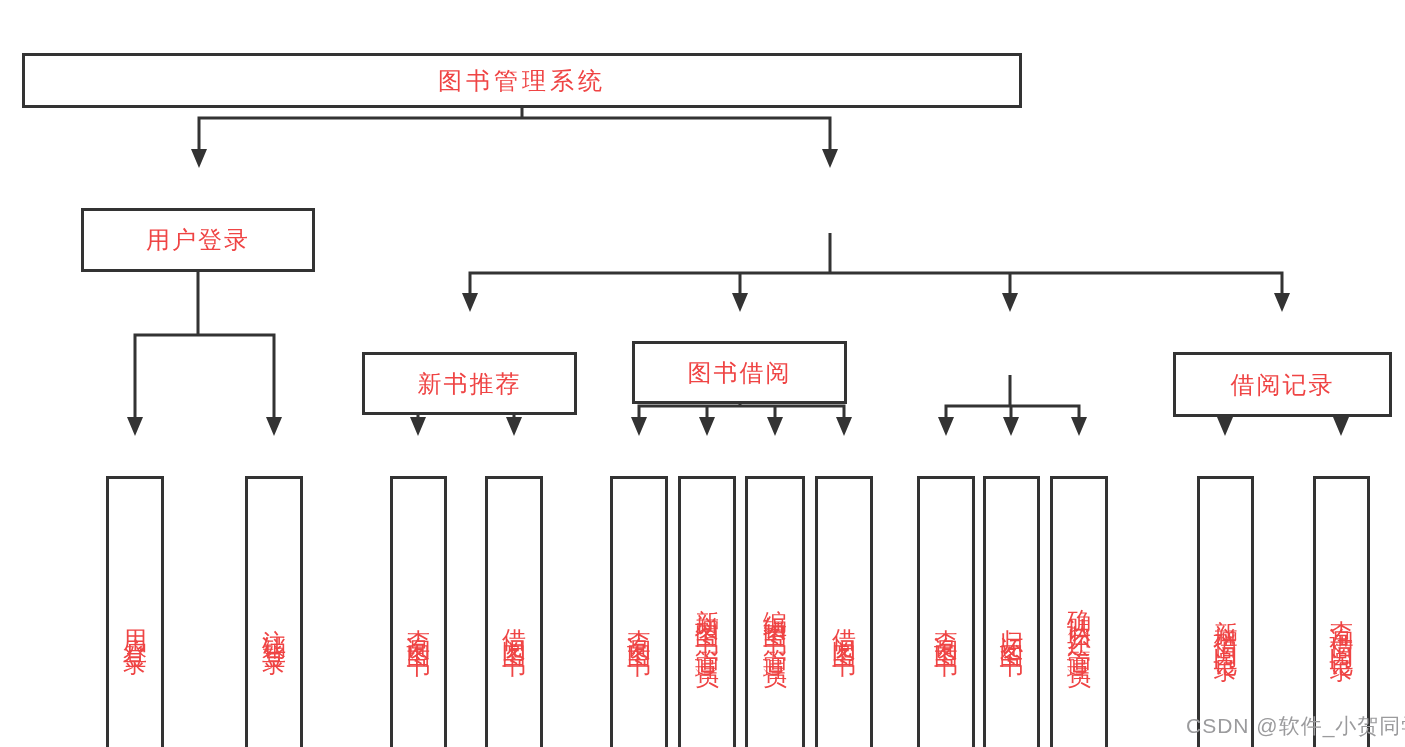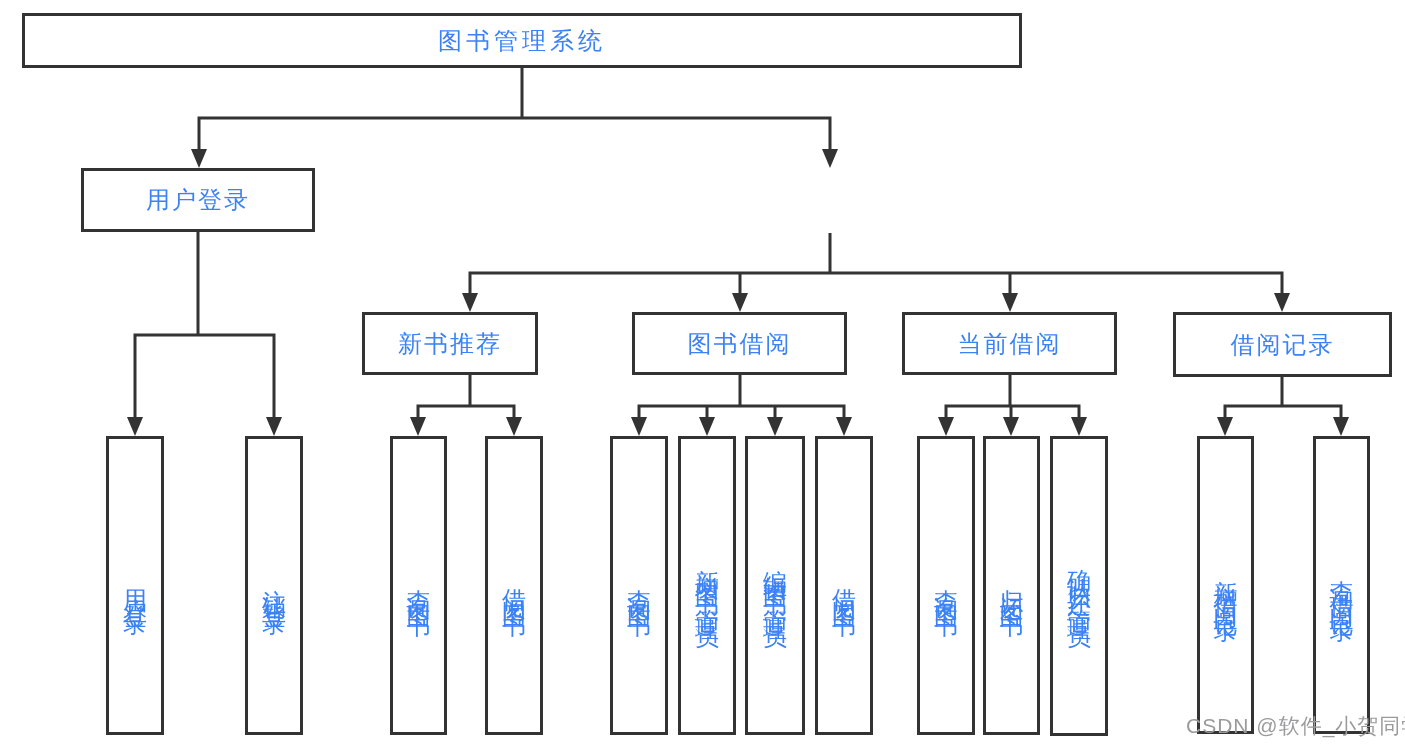--- a/index.html
+++ b/index.html
@@ -4,25 +4,26 @@
 <style>
   html,body{margin:0;padding:0;background:#ffffff;}
   body{font-family:"Liberation Sans","DejaVu Sans",sans-serif;}
   #stage{position:relative;width:1405px;height:747px;background:#ffffff;overflow:hidden;}
   #wires{position:absolute;left:0;top:0;width:1405px;height:747px;}
   .node{
     position:absolute;
     box-sizing:border-box;
     border:3px solid #333333;
     background:#ffffff;
-    color:#3b82f6;
+    color:#ef4444;
     display:flex;
     align-items:center;
     justify-content:center;
     text-align:center;
+    margin-top:40px;
   }
   .h-node{font-size:24px;letter-spacing:2px;white-space:nowrap;}
   .root-node{font-size:24px;letter-spacing:4px;}
   .v-node{
     writing-mode:vertical-rl;
     font-size:24px;
     letter-spacing:8px;
     line-height:1;
   }
   .watermark{
@@ -80,23 +81,22 @@
       M1003 417 H1019 L1011 436 Z
       M1071 417 H1087 L1079 436 Z
       M1217 417 H1233 L1225 436 Z
       M1333 417 H1349 L1341 436 Z"></path>
   </svg>
 
   <div class="node h-node root-node" style="left:22px;top:13px;width:1000px;height:55px">图书管理系统</div>
 
   <div class="node h-node" style="left:81px;top:168px;width:234px;height:64px">用户登录</div>
 
-  <div class="node h-node" style="left:362px;top:312px;width:176px;height:63px">新书推荐</div>
-  <div class="node h-node" style="left:632px;top:312px;width:215px;height:63px">图书借阅</div>
-  <div class="node h-node" style="left:902px;top:312px;width:215px;height:63px">当前借阅</div>
+  <div class="node h-node" style="left:362px;top:312px;width:215px;height:63px">新书推荐</div>
+  <div class="node h-node" style="left:632px;top:301px;width:215px;height:63px">图书借阅</div>
   <div class="node h-node" style="left:1173px;top:312px;width:219px;height:65px">借阅记录</div>
 
   <div class="node v-node" style="left:106px;top:436px;width:58px;height:299px">用户登录</div>
   <div class="node v-node" style="left:245px;top:436px;width:58px;height:299px">注销登录</div>
 
   <div class="node v-node" style="left:390px;top:436px;width:57px;height:299px">查询图书</div>
   <div class="node v-node" style="left:485px;top:436px;width:58px;height:299px">借阅图书</div>
 
   <div class="node v-node" style="left:610px;top:436px;width:58px;height:299px">查询图书</div>
   <div class="node v-node" style="left:678px;top:436px;width:58px;height:299px">新增图书（管理员）</div>

